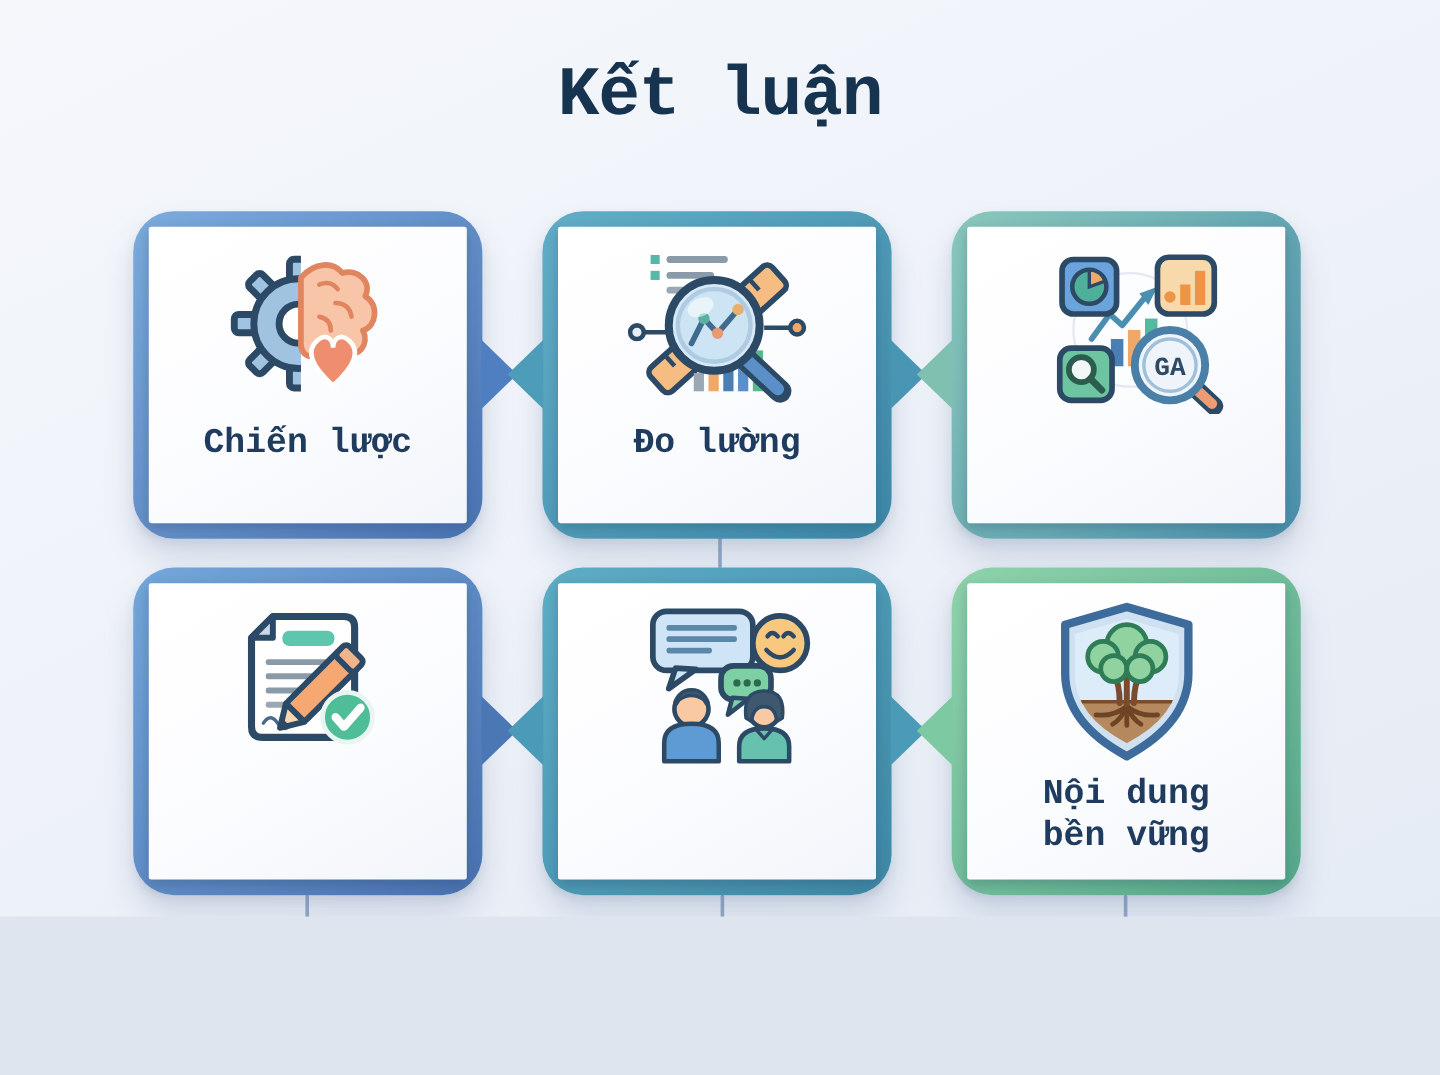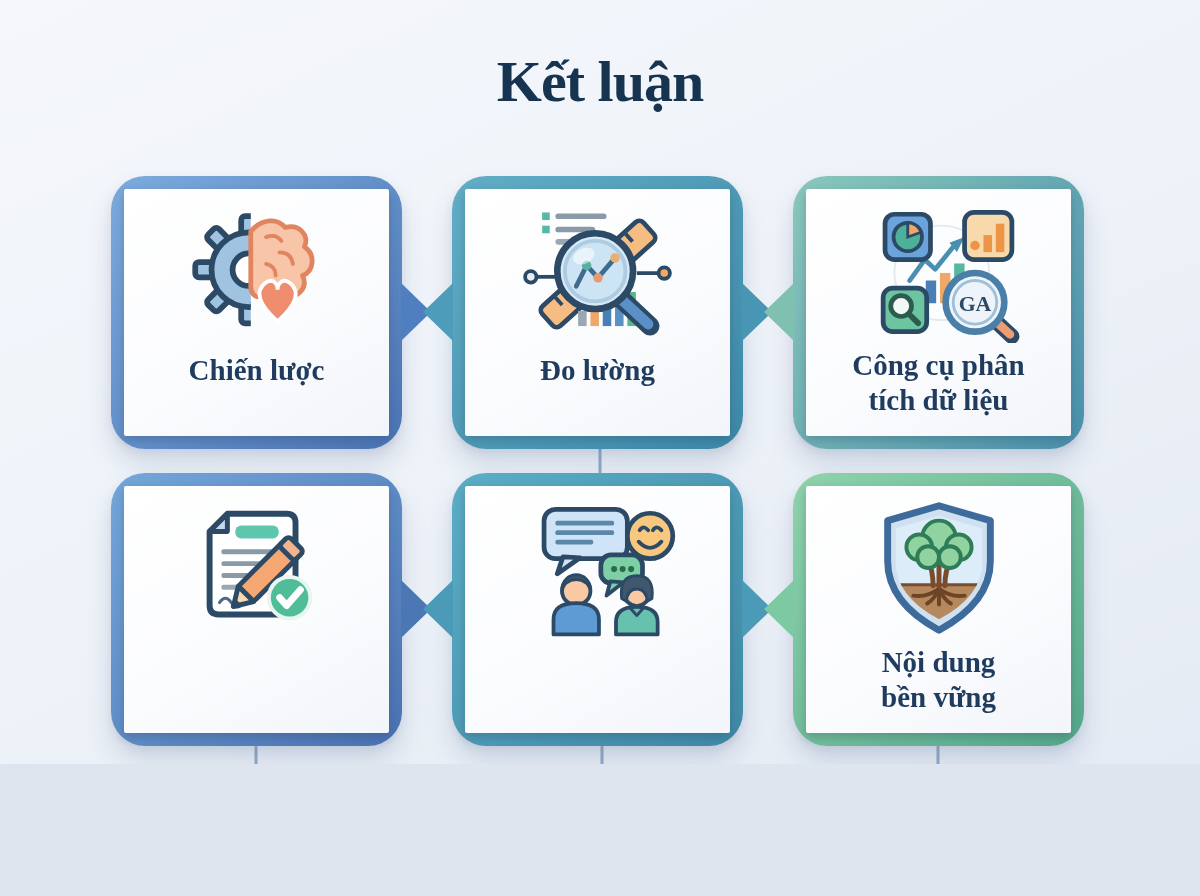--- a/index.html
+++ b/index.html
@@ -1,18 +1,18 @@
 <!DOCTYPE html>
 <html><head>
 <meta charset="utf-8">
 <style>
   html,body{margin:0;padding:0;background:#dfe5ee;}
   .canvas{
     position:relative;width:1200px;height:764px;overflow:hidden;
-    font-family:Liberation Serif, serif;
+    font-family:Liberation Mono, monospace;
     background:linear-gradient(155deg,#f5f7fb 0%,#eff3f9 45%,#e5ebf4 100%);
   }
   .page-title{
     position:absolute;top:48px;left:0;width:100%;text-align:center;
     font-size:58px;font-weight:800;color:#16334f;letter-spacing:-1px;
   }
   .card{
     position:absolute;width:291px;height:273px;border-radius:34px;
     padding:13px;box-sizing:border-box;
     box-shadow:0 16px 26px rgba(86,108,150,.20),0 4px 8px rgba(86,108,150,.10);
@@ -184,24 +184,20 @@
           <rect x="26" y="92" width="46" height="46" rx="10" fill="#6cc4a0" stroke="#2c4a66" stroke-width="5"></rect>
           <circle cx="45" cy="111" r="11" fill="#f2f8f5" stroke="#2c5c4e" stroke-width="5"></circle>
           <line x1="53" y1="119" x2="63" y2="129" stroke="#2c5c4e" stroke-width="6" stroke-linecap="round"></line>
           <line x1="146" y1="128" x2="162" y2="143" stroke="#2c4a66" stroke-width="16" stroke-linecap="round"></line>
           <line x1="147" y1="129" x2="160" y2="141" stroke="#ee9c74" stroke-width="9" stroke-linecap="round"></line>
           <circle cx="123" cy="107" r="31" fill="#eef4fa" stroke="#4a7fa8" stroke-width="7"></circle>
           <circle cx="123" cy="107" r="23" fill="none" stroke="#9fc0da" stroke-width="3"></circle>
           <text x="123" y="116" text-anchor="middle" font-size="23" font-weight="bold" fill="#2c4a66">GA</text>
         </svg>
       </div>
-      <div class="card-label">
-        <span>Công cụ phân</span><br>
-        <span>tích dữ liệu</span>
-      </div>
     </div>
   </div>
 
   <div class="card c4">
     <div class="tab tab-right" style="background:#4b78b4"></div>
     <div class="card-inner">
       <div class="icon-wrap">
         <svg width="158" height="140" viewBox="0 0 160 140">
           <path d="M50,12 H110 Q119,12 119,21 V105 Q119,114 110,114 H41 Q32,114 32,105 V30 Z" fill="#ffffff" stroke="#2c4a66" stroke-width="6" stroke-linejoin="round"></path>
           <path d="M50,12 L32,30 H50 Z" fill="#c8d8ea" stroke="#2c4a66" stroke-width="5" stroke-linejoin="round"></path>

